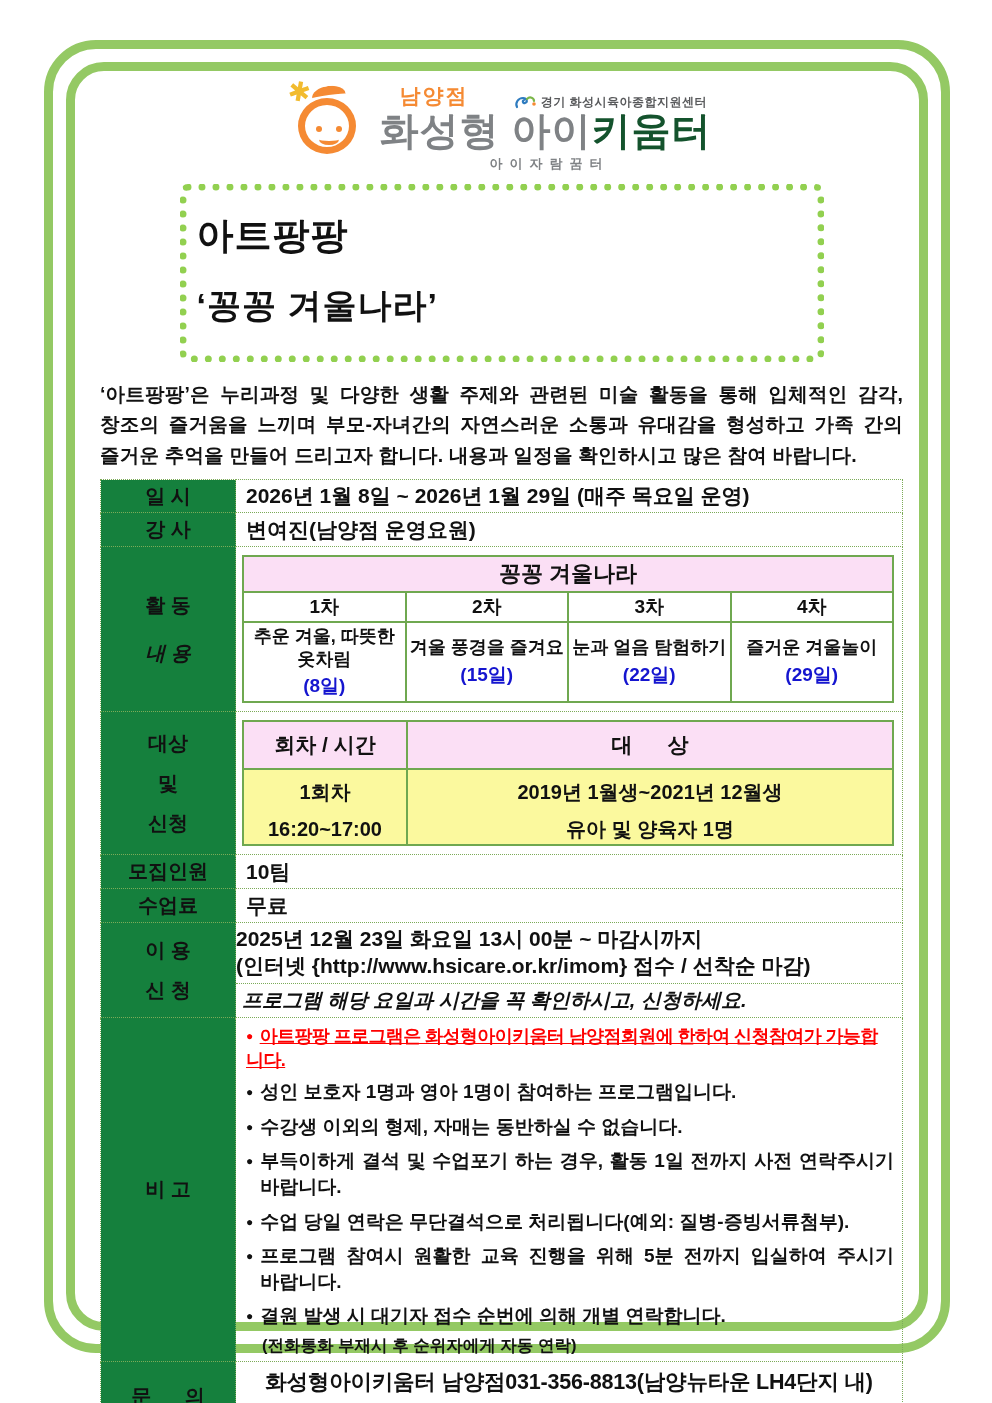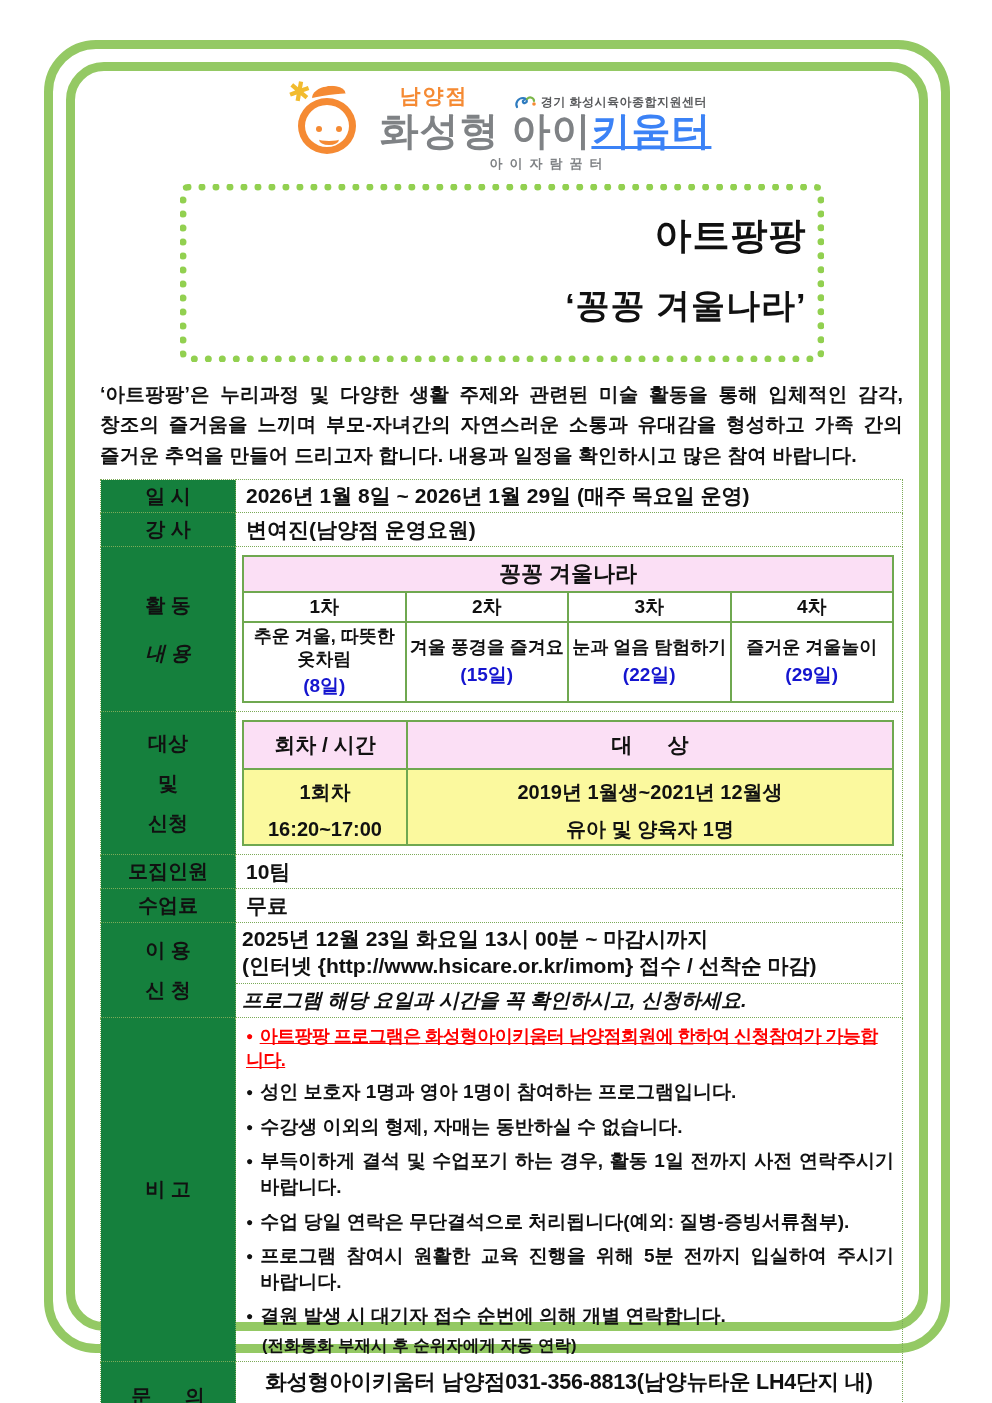--- a/index.html
+++ b/index.html
@@ -24,28 +24,28 @@
                 border-top: 9px solid #f58a33; border-radius: 50% 50% 0 0; transform: rotate(-8deg); }
   .face .eye { position: absolute; width: 6px; height: 6px; background: #f58a33; border-radius: 50%; top: 44px; }
   .face .eye.l { left: 24px; } .face .eye.r { left: 44px; }
   .face .mouth { position: absolute; left: 27px; top: 52px; width: 20px; height: 11px;
                  border-bottom: 4px solid #f58a33; border-radius: 0 0 50% 50%; }
   .face .spark { position: absolute; left: -4px; top: -6px; font-size: 27px; color: #f2bb2e; transform: rotate(10deg); }
   .logo-text { text-align: left; }
   .branch { color: #f58a33; font-weight: bold; font-size: 21px; letter-spacing: 2px; margin-left: 20px; }
   .brand { font-size: 39px; font-weight: bold; letter-spacing: 1px; line-height: 1.1; }
   .brand .gray { color: #7f8285; }
-  .brand .orange { color: #3b82f6; text-decoration: underline; }
+  .brand .orange { color: #14532d; }
   .brand-sub { color: #7f8285; font-size: 13px; font-weight: bold; letter-spacing: 7px; margin: 2px 0 0 110px; }
   .partner { position: absolute; right: 196px; top: 14px; display: flex; align-items: center; gap: 5px; }
   .partner .ptxt { font-size: 12px; color: #58595b; font-weight: bold; letter-spacing: 0.5px; }
 
   
   .title-box { width: 644px; margin: 8px auto 0 auto; border: 7px dotted #92d050; border-radius: 8px;
-               text-align: right; padding: 20px 10px 26px 10px; }
+               text-align: left; padding: 20px 10px 26px 10px; }
   .title-line1 { font-size: 37px; font-weight: 800; letter-spacing: 1px; }
   .title-line2 { font-size: 34px; font-weight: 800; margin-top: 22px; letter-spacing: 1px; }
 
   
   .intro { margin-top: 17px; font-size: 19.5px; font-weight: bold; line-height: 1.56;
            text-align: justify; letter-spacing: 0.2px; word-break: keep-all; }
 
   
   table.main { width: 803px; border-collapse: collapse; margin-top: 9px; table-layout: fixed; }
   table.main td { border: 1.5px dotted #7cab58; vertical-align: middle; }
@@ -71,21 +71,21 @@
   
   tr.target { height: 125px; }
   table.tgt td.c1 { width: 164px; }
   td.tgt-head { background: #fbdff5; font-size: 21px; font-weight: bold; height: 48px; }
   td.tgt-yellow { background: #fbf99e; font-size: 20px; font-weight: bold; height: 72px; }
   .tgt-line { line-height: 1.45; margin-top: 8px; }
 
   
   tr.application { height: 78px; }
   td.appcell { padding: 0; }
-  .app-top { padding: 3px 6px; line-height: 1.28; font-size: 21px; font-weight: bold; }
+  .app-top { padding: 3px 0; line-height: 1.28; font-size: 21px; font-weight: bold; }
   .app-note { border-top: 1.5px dotted #7cab58; padding: 3px 6px; font-size: 20px;
               font-weight: bold; font-style: italic; }
 
   
   tr.remarks { height: 300px; }
   td.remcell { padding: 6px 8px 4px 10px; }
   .hl { color: #fe0000; font-size: 18px; font-weight: 800; letter-spacing: -0.6px; margin-bottom: 7px; }
   .hl .hl-text { text-decoration: underline; }
   .blt { font-size: 12px; vertical-align: 2px; margin-right: 7px; }
   .rem-item { display: flex; align-items: flex-start; font-size: 19px; font-weight: bold;

